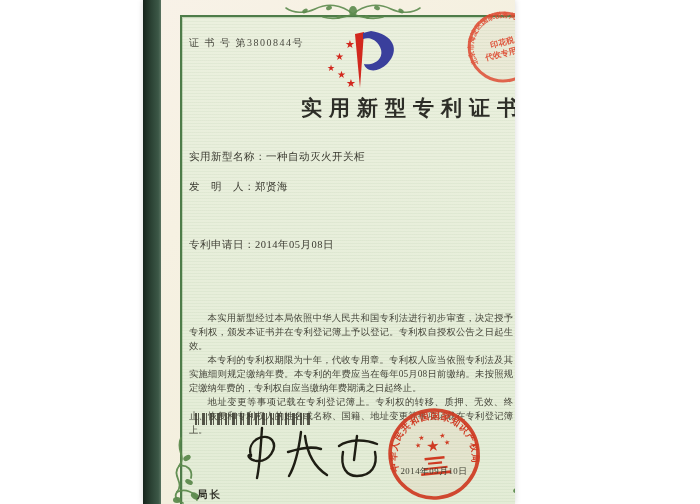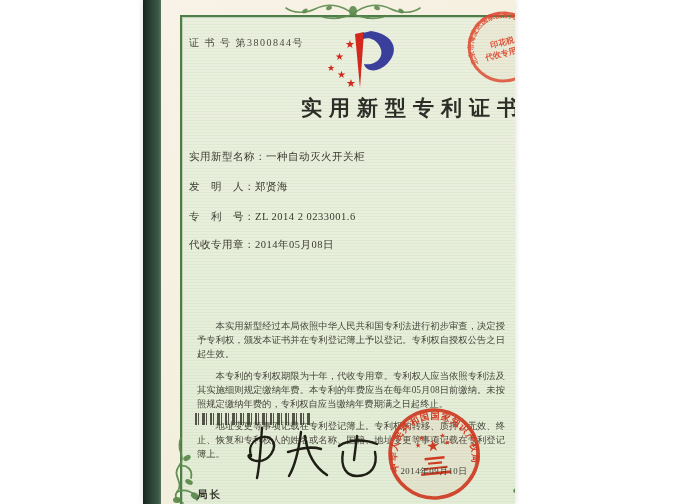--- a/index.html
+++ b/index.html
@@ -34,21 +34,21 @@
     left:37px;top:94px;width:345px;text-align:right;
     font-size:21px;font-weight:bold;letter-spacing:7px;color:#2d2d27;
   }
   .field{left:46px;font-size:10.5px;color:#3c3c32;letter-spacing:.5px;}
   .field .flabel{color:#3c3c32;}
   .field .fvalue{color:#38382e;}
   .paras{
     left:46px;top:312px;width:324px;font-size:9.3px;line-height:1.5;
     color:#45453a;text-align:justify;
   }
-  .paras p{margin:8px;text-indent:2em;}
+  .paras p{margin:0;text-indent:2em;}
   .barcode{
     left:52px;top:413px;width:116px;height:12px;
     background:repeating-linear-gradient(90deg,
       #3a3a2f 0 2px,transparent 2px 3px,
       #3a3a2f 3px 4px,transparent 4px 7px,
       #3a3a2f 7px 10px,transparent 10px 11px,
       #3a3a2f 11px 12px,transparent 12px 15px);
     opacity:.85;
   }
   .bureau{left:54px;font-size:10.5px;font-weight:bold;color:#33332a;letter-spacing:2px;margin-top:48px;}
@@ -130,25 +130,22 @@
   </svg>
 
   <div class="abs title">实用新型专利证书</div>
 
   <div class="abs field" style="top:150px">
     <span class="flabel">实用新型名称：</span><span class="fvalue">一种自动灭火开关柜</span>
   </div>
   <div class="abs field" style="top:180px">
     <span class="flabel">发　明　人：</span><span class="fvalue">郑贤海</span>
   </div>
-  <div class="abs field" style="top:210px">
-    <span class="flabel">专　利　号：</span><span class="fvalue">ZL 2014 2 0233001.6</span>
-  </div>
   <div class="abs field" style="top:238px">
-    <span class="flabel">代收专用章：</span><span class="fvalue">2014年05月08日</span>
+    <span class="flabel">专利申请日：</span><span class="fvalue">2014年05月08日</span>
   </div>
 
   <div class="abs paras">
     <p>本实用新型经过本局依照中华人民共和国专利法进行初步审查，决定授予专利权，颁发本证书并在专利登记簿上予以登记。专利权自授权公告之日起生效。</p>
     <p>本专利的专利权期限为十年，代收专用章。专利权人应当依照专利法及其实施细则规定缴纳年费。本专利的年费应当在每年05月08日前缴纳。未按照规定缴纳年费的，专利权自应当缴纳年费期满之日起终止。</p>
     <p>地址变更等事项记载在专利登记簿上。专利权的转移、质押、无效、终止、恢复和专利权人的姓名或名称、国籍、地址变更等事项记载在专利登记簿上。</p>
   </div>
 
   <div class="abs barcode"></div>
 

